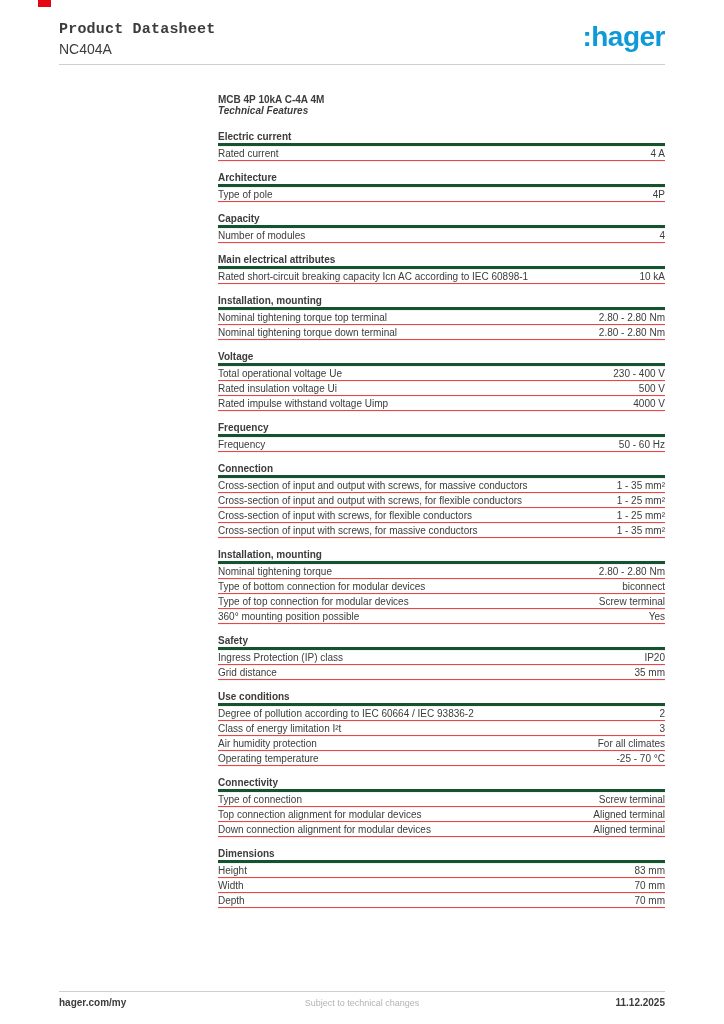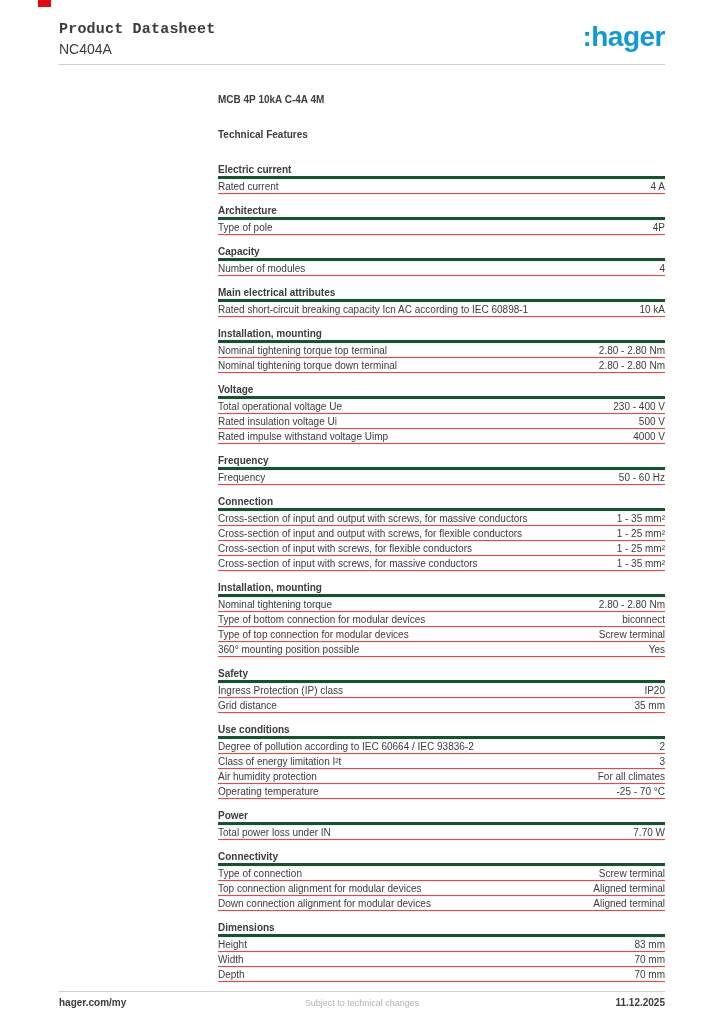--- a/index.html
+++ b/index.html
@@ -54,26 +54,26 @@
     border-top:1px solid #cfcfcf;
   }
   .content {
     position:absolute;
     left:218px; top:94px;
     width:447px;
   }
   .product-name {
     font-size:10px;
     font-weight:bold;
-    margin-bottom:24px;
   }
   .features-heading {
     font-size:10px;
     font-weight:bold;
-    margin-bottom:22px;
+    margin-bottom:13px;
+    font-style:italic;
   }
   .section { margin-bottom:9px; }
   .section-heading {
     font-size:10px;
     line-height:11px;
     font-weight:bold;
     padding:2px 0 1px;
     border-bottom:3px solid #14532d;
     box-shadow:0 1px 0 rgba(0,0,0,0.05);
   }
@@ -259,27 +259,20 @@
           <div class="row">
             <span class="row-label">Air humidity protection</span>
             <span class="row-value">For all climates</span>
           </div>
           <div class="row">
             <span class="row-label">Operating temperature</span>
             <span class="row-value">-25 - 70 °C</span>
           </div>
         </div>
         <div class="section">
-          <div class="section-heading">Power</div>
-          <div class="row">
-            <span class="row-label">Total power loss under IN</span>
-            <span class="row-value">7.70 W</span>
-          </div>
-        </div>
-        <div class="section">
           <div class="section-heading">Connectivity</div>
           <div class="row">
             <span class="row-label">Type of connection</span>
             <span class="row-value">Screw terminal</span>
           </div>
           <div class="row">
             <span class="row-label">Top connection alignment for modular devices</span>
             <span class="row-value">Aligned terminal</span>
           </div>
           <div class="row">

